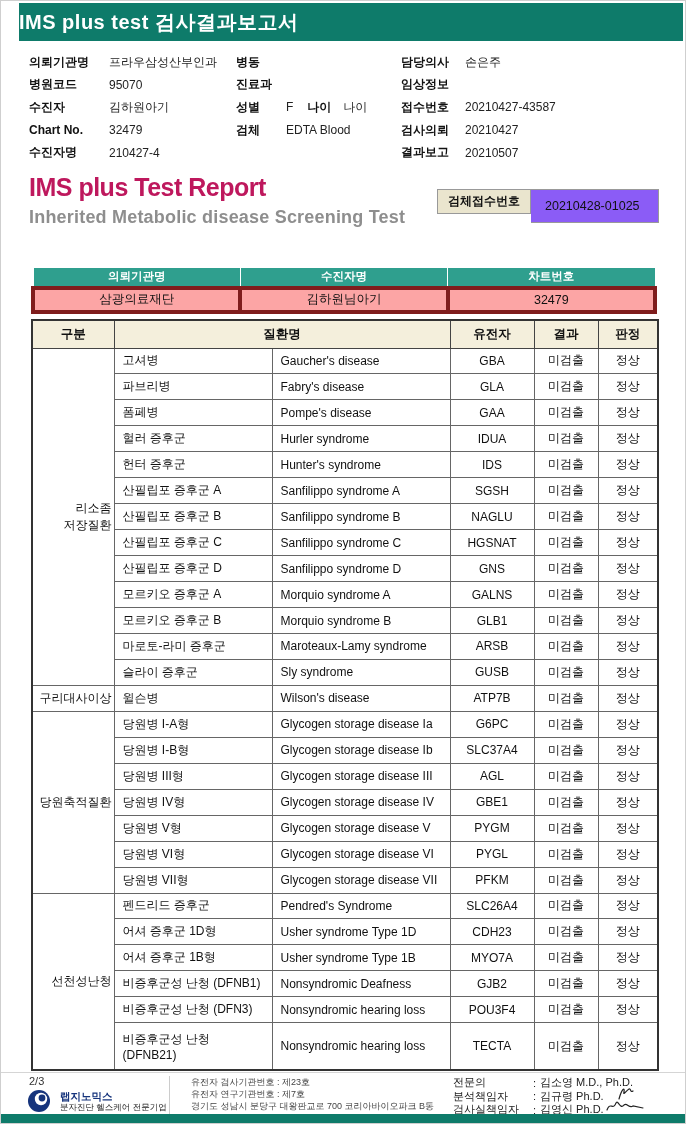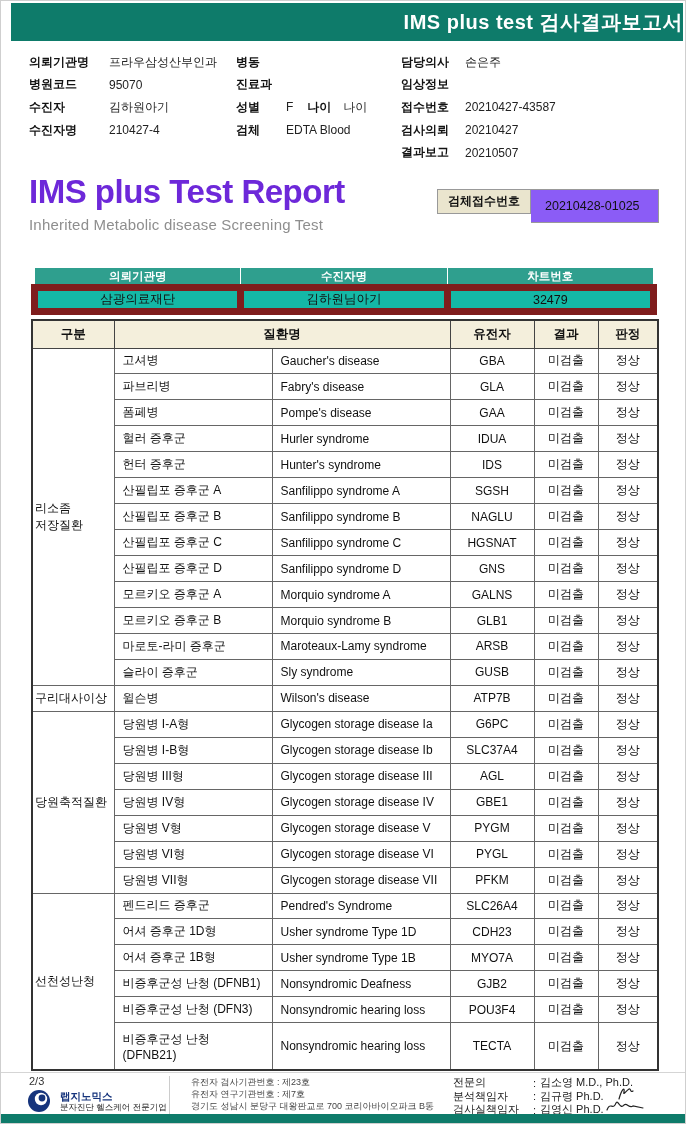--- a/index.html
+++ b/index.html
@@ -1,53 +1,53 @@
 <!DOCTYPE html>
 <html><head>
 <meta charset="utf-8">
 <style>
   * { margin:0; padding:0; box-sizing:border-box; }
   html,body { background:#f2f2f2; }
   body { font-family:"Liberation Sans","DejaVu Sans",sans-serif; color:#111; }
   .page { position:relative; width:686px; height:1124px; background:#fff; border:1px solid #cfcfcf; overflow:hidden; }
 
   
-  .top-banner { position:absolute; top:2px; left:10px; right:2px; height:38px; background:#0E7B6A;
-    color:#fff; display:flex; align-items:center; justify-content:flex-end;
+  .top-banner { position:absolute; top:2px; left:18px; right:2px; height:38px; background:#0E7B6A;
+    color:#fff; display:flex; align-items:center; justify-content:flex-start;
     font-size:20px; font-weight:bold; letter-spacing:.5px; }
 
   
   .patient-info { position:absolute; top:50px; left:28px; width:632px; display:flex; }
   .info-col1 { width:207px; } .info-col2 { width:165px; } .info-col3 { flex:1; }
   .info-row { height:22.6px; display:flex; align-items:center; font-size:12px; }
   .info-label { font-weight:bold; color:#111; flex-shrink:0; }
   .info-col1 .info-label { width:80px; }
   .info-col2 .info-label { width:50px; }
   .info-col3 .info-label { width:64px; }
   .info-label2 { width:36px !important; margin-left:14px; }
   .info-value { color:#222; }
 
   
   .report-title-row { position:absolute; top:172px; left:28px; right:26px; display:flex; justify-content:space-between; align-items:flex-start; }
-  .report-title { font-size:33px; font-weight:bold; color:#6d28d9; letter-spacing:-.5px; }
-  .report-subtitle { font-size:15px; font-weight:normal; color:#8E8E8E; margin-top:5px; letter-spacing:.2px; }
+  .report-title { font-size:25px; font-weight:bold; color:#be185d; letter-spacing:-.5px; }
+  .report-subtitle { font-size:18px; font-weight:bold; color:#8E8E8E; margin-top:5px; letter-spacing:.2px; }
   .specimen-box { display:flex; margin-top:16px; height:25px; }
   .spec-label { background:#EAE5CE; border:1px solid #999; padding:0 10px; font-size:12px; font-weight:bold; display:flex; align-items:center; }
   .spec-value { background:#8b5cf6; border:1px solid #999; border-left:none; padding:16px 14px; font-size:12.5px; display:flex; align-items:center; min-width:128px; }
 
   
   .summary-table { position:absolute; top:266px; left:30px; width:626px; border-collapse:collapse; table-layout:fixed; }
   .summary-table th { background:#2F9F8E; color:#fff; font-size:11.5px; font-weight:bold; height:20px; border:1px solid #fff; }
-  .summary-table td { background:#14b8a6; font-size:12.5px; text-align:center; height:24px; border:7px solid #7f1d1d; }
+  .summary-table td { background:#fca5a5; font-size:12.5px; text-align:center; height:24px; border:4px solid #7f1d1d; }
 
   
   .results-table { position:absolute; top:318px; left:30px; width:626px; height:752px; border-collapse:collapse; table-layout:fixed; border:2px solid #333; }
   .results-table th { background:#F4EFDC; font-size:12.5px; font-weight:bold; height:28px; border:1px solid #444; text-align:center; }
   .results-table td { border:1px solid #666; font-size:12px; padding:0 8px; background:#fff; }
-  td.cat { text-align:left; white-space:pre-line; padding:0 2px; }
+  td.cat { text-align:right; white-space:pre-line; padding:0 2px; }
   td.kr { text-align:left; }
   td.en { text-align:left; }
   td.gene, td.res, td.ver { text-align:center; }
 
   
   .footer { position:absolute; top:1071px; left:0; right:0; height:45px; border-top:1px solid #d5d5d5; }
   .page-num { position:absolute; left:28px; top:2px; font-size:11px; color:#333; }
   .logo-block { position:absolute; left:26px; top:16px; display:flex; align-items:center; gap:9px; }
   .logo-text .logo-name { font-size:10.5px; font-weight:bold; color:#16347C; line-height:1.15; }
   .logo-text .logo-tagline { font-size:8.5px; color:#222; line-height:1.2; }
@@ -79,20 +79,24 @@
           <span class="info-label">의뢰기관명</span>
           <span class="info-value">프라우삼성산부인과</span>
         </div>
         <div class="info-row">
           <span class="info-label">병원코드</span>
           <span class="info-value">95070</span>
         </div>
         <div class="info-row">
           <span class="info-label">수진자</span>
           <span class="info-value">김하원아기</span>
+        </div>
+        <div class="info-row">
+          <span class="info-label">Chart No.</span>
+          <span class="info-value">32479</span>
         </div>
         <div class="info-row">
           <span class="info-label">수진자명</span>
           <span class="info-value">210427-4</span>
         </div>
       </div>
     <div class="info-col2" id="info-col2">
         <div class="info-row">
           <span class="info-label">병동</span>
           <span class="info-value"></span>

